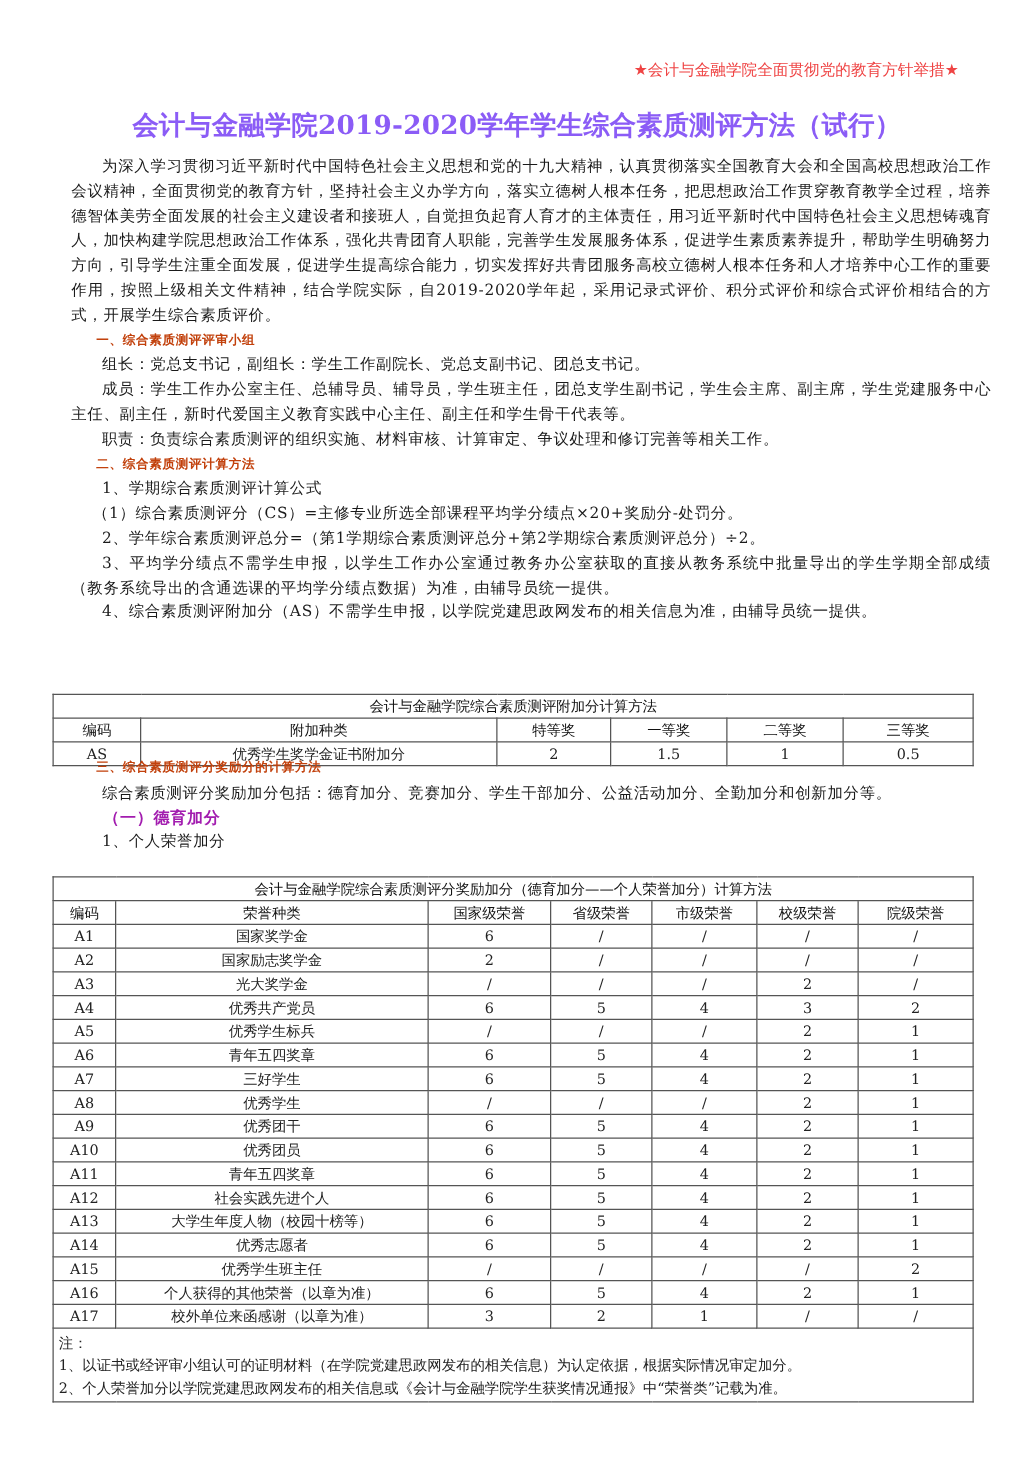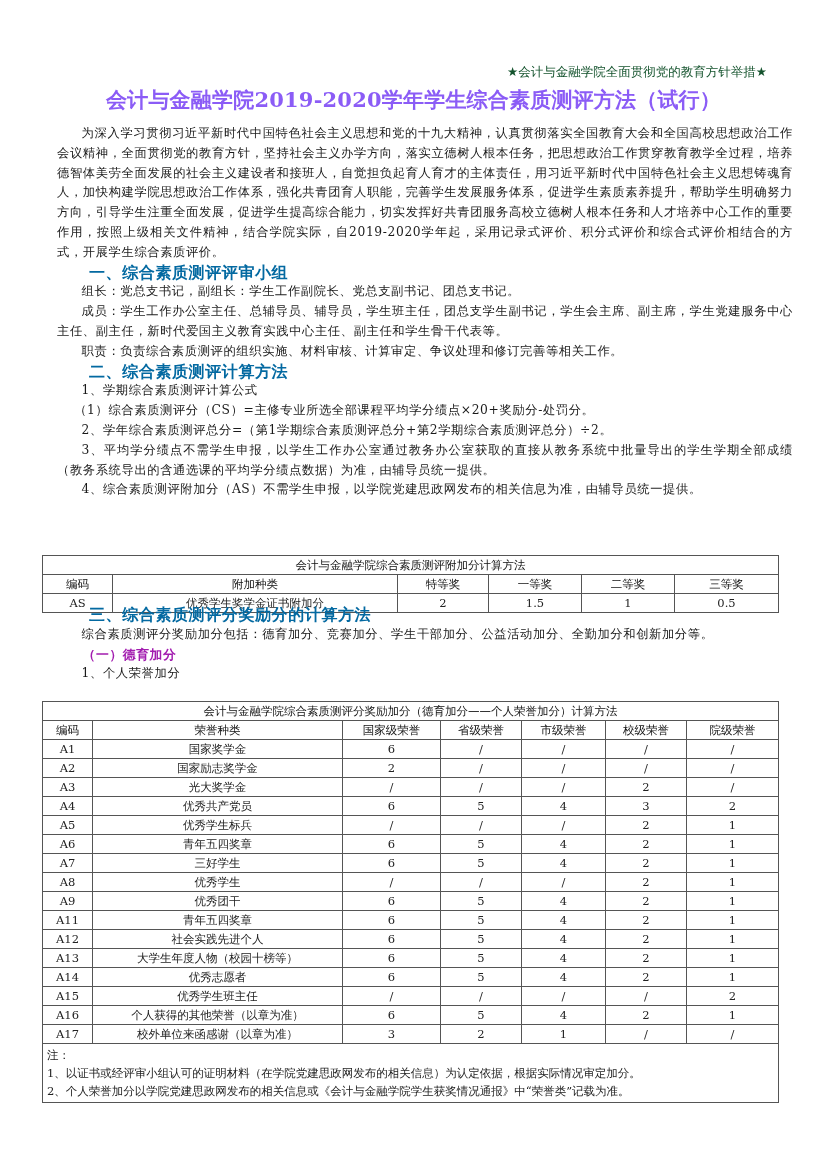--- a/index.html
+++ b/index.html
@@ -2,35 +2,35 @@
 <html><head>
 <meta charset="utf-8">
 <style>
   html, body { margin: 0; padding: 0; background: #ffffff; }
   body {
     width: 827px; height: 1169px; position: relative; overflow: hidden;
     font-family: "DejaVu Serif", "Liberation Serif", serif;
     color: #1a1a1a;
   }
   .header-note {
-    position: absolute; right: 60px; top: 64px;
-    font-family: "DejaVu Sans", sans-serif; font-size: 12.5px; color: #14532d;
+    position: absolute; right: 60px; top: 48px;
+    font-family: "DejaVu Sans", sans-serif; font-size: 12.5px; color: #ef4444;
   }
   .title {
     position: absolute; left: 0; right: 0; top: 86px; text-align: center;
     font-family: "DejaVu Serif", serif; font-weight: bold; font-size: 21px; color: #8b5cf6;
     letter-spacing: 0.2px;
   }
   .body-text {
     position: absolute; left: 57px; width: 736px;
     font-size: 12.3px; line-height: 19.8px; text-align: justify;
     letter-spacing: 0.6px;
   }
   .p { margin: 0; text-indent: 2em; }
-  .h { margin: 0; padding-left: 2em; font-family: "DejaVu Sans", sans-serif; font-weight: bold; font-size: 16px; color:#0369a1; }
+  .h { margin: 0; padding-left: 2em; font-family: "DejaVu Sans", sans-serif; font-weight: bold; font-size: 10px; color:#c2410c; }
   .h2 { margin: 0; padding-left: 2em; font-family: "DejaVu Sans", sans-serif; font-weight: bold; font-size: 12.8px; color:#a21caf; }
 
   table { border-collapse: collapse; table-layout: fixed; position: absolute; left: 42px; width: 736px;
     font-size: 11.5px; }
   td, th { border: 1px solid #555; text-align: center; padding: 0; font-weight: normal; height: 18px; line-height: 17px; overflow: hidden; white-space: nowrap; }
   th { font-family: "DejaVu Sans", sans-serif; font-size: 11.5px; color:#111; }
   td { font-family: "DejaVu Serif", serif; color:#222; }
   .caption-row th { font-family: "DejaVu Sans", sans-serif; }
   .notes td { text-align: left; white-space: normal; padding: 2px 4px; line-height: 18px; height: auto; }
   .notes div { font-size: 11.5px; }
@@ -194,20 +194,29 @@
       <tr>
         <td>A9</td>
         <td>优秀团干</td>
         <td>6</td>
         <td>5</td>
         <td>4</td>
         <td>2</td>
         <td>1</td>
       </tr>
       <tr>
+        <td>A10</td>
+        <td>优秀团员</td>
+        <td>6</td>
+        <td>5</td>
+        <td>4</td>
+        <td>2</td>
+        <td>1</td>
+      </tr>
+      <tr>
         <td>A11</td>
         <td>青年五四奖章</td>
         <td>6</td>
         <td>5</td>
         <td>4</td>
         <td>2</td>
         <td>1</td>
       </tr>
       <tr>
         <td>A12</td>

